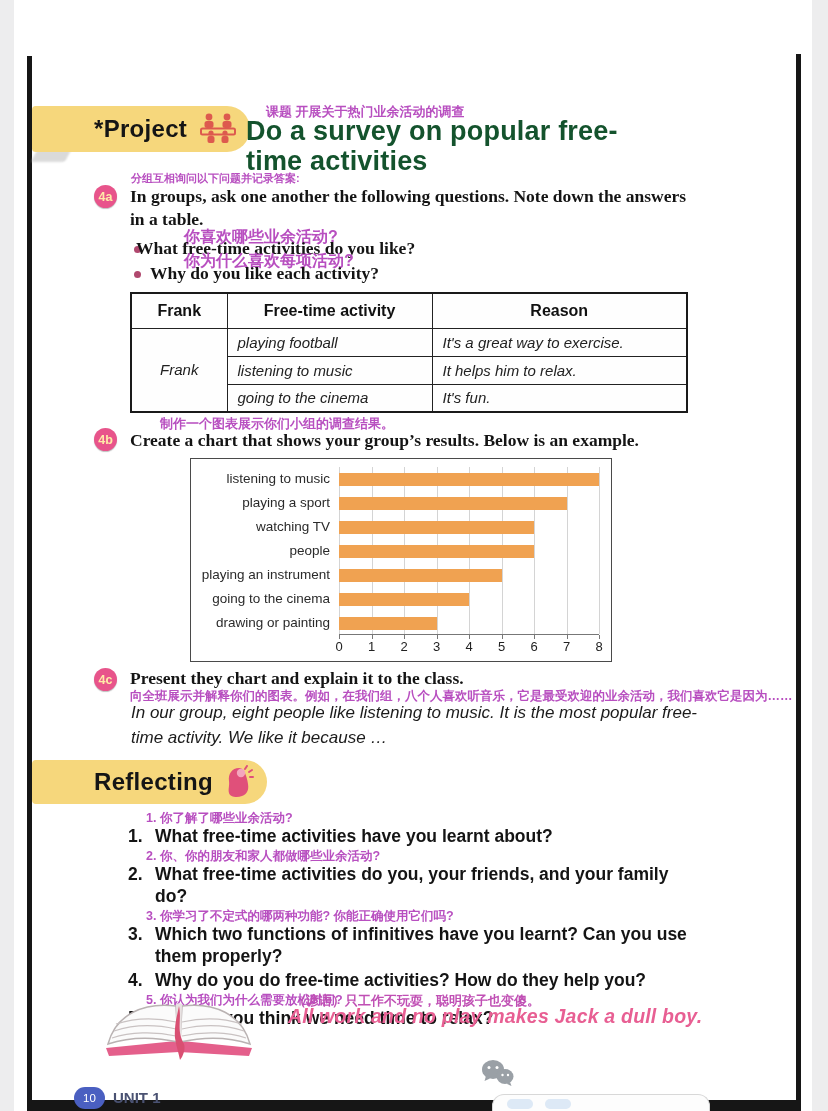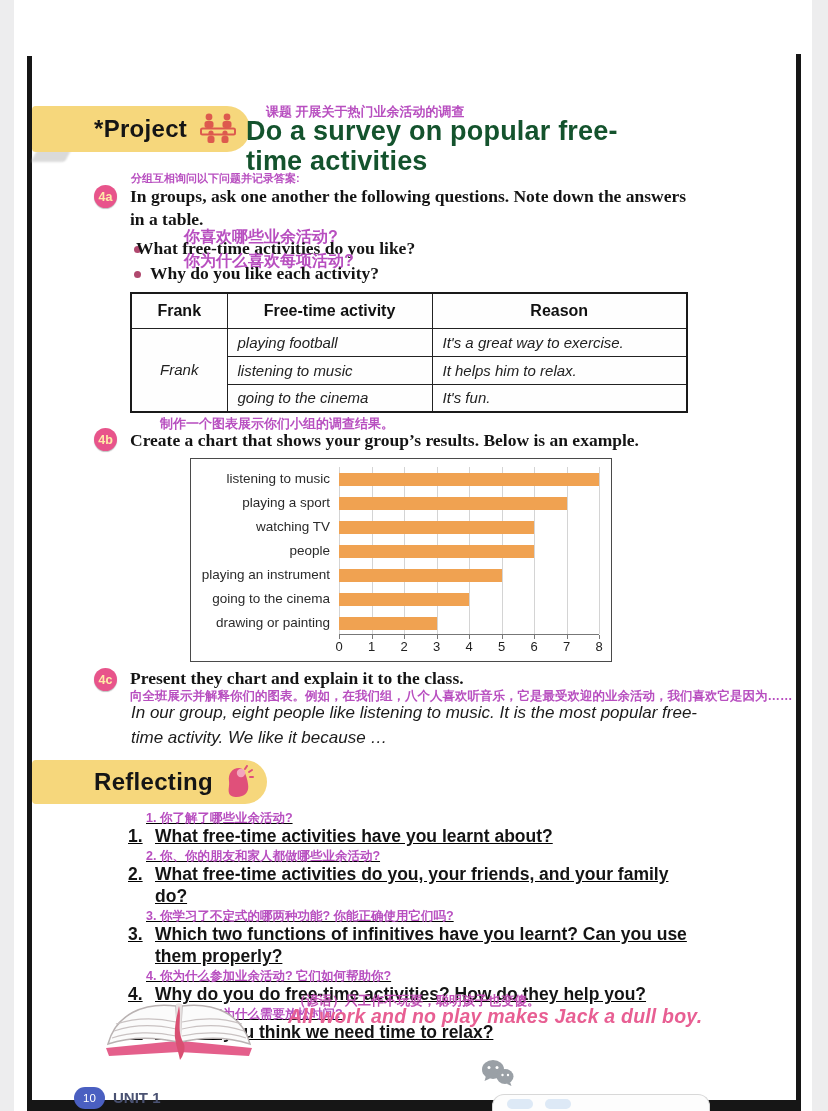--- a/index.html
+++ b/index.html
@@ -61,21 +61,21 @@
   .chart-plot { position:relative; flex:1; height:168px; border-bottom:1.2px solid #777; }
   .gridline { position:absolute; top:0; bottom:0; width:1px; background:#d4d4d4; }
   .chart-bar { position:absolute; left:0; height:13px; background:#f0a251; }
   .chart-axis { position:relative; height:24px; margin-left:142px; }
   .tick-label { position:absolute; top:4px; transform:translateX(-50%); font-size:13px; color:#222; }
   .tick-mark { position:absolute; top:0; width:1px; height:4px; background:#777; }
 
   .example-italic { font-style:italic; font-size:17px; line-height:25px; color:#1b1b1b; }
 
   
-  .q-wrap { position:absolute; left:128px; top:811px; width:575px;text-decoration:underline; }
+  .q-wrap { position:absolute; left:128px; top:811px; width:575px; }
   .q-cn { font-size:12.5px; line-height:14px; margin-left:18px; color:#b84fc0; font-weight:bold; }
   .q-row { display:flex; font-size:17.5px; line-height:22px; color:#141414; font-weight:bold;
            font-family:"Liberation Sans", sans-serif; margin-bottom:2px; }
   .q-num { width:27px; flex:none; }
   .q-text { flex:1; }
 
   .proverb-cn { left:293px; top:992px; font-size:13px; color:#c04fb4; }
   .proverb-en { left:288px; top:1005px; font-size:19.5px; font-weight:bold; font-style:italic;
                 color:#e85f93; letter-spacing:.2px; }
 
@@ -248,21 +248,20 @@
       </div>
     </div>
     <div class="q-item">
       <div class="q-cn">3. 你学习了不定式的哪两种功能? 你能正确使用它们吗?</div>
       <div class="q-row">
         <div class="q-num">3.</div>
         <div class="q-text">Which two functions of infinitives have you learnt? Can you use them properly?</div>
       </div>
     </div>
     <div class="q-item">
-      <div class="q-cn">4. 你为什么参加业余活动? 它们如何帮助你?</div>
       <div class="q-row">
         <div class="q-num">4.</div>
         <div class="q-text">Why do you do free-time activities? How do they help you?</div>
       </div>
     </div>
     <div class="q-item">
       <div class="q-cn">5. 你认为我们为什么需要放松时间?</div>
       <div class="q-row">
         <div class="q-num">5.</div>
         <div class="q-text">Why do you think we need time to relax?</div>

